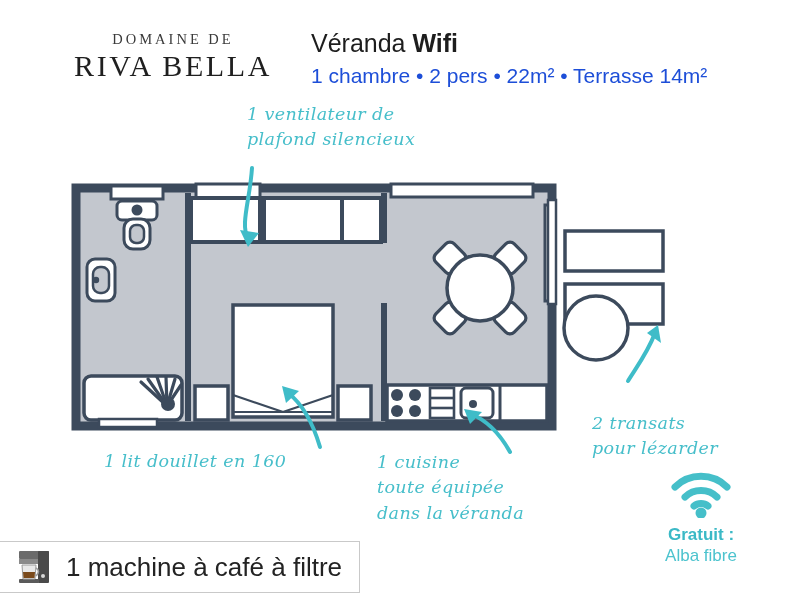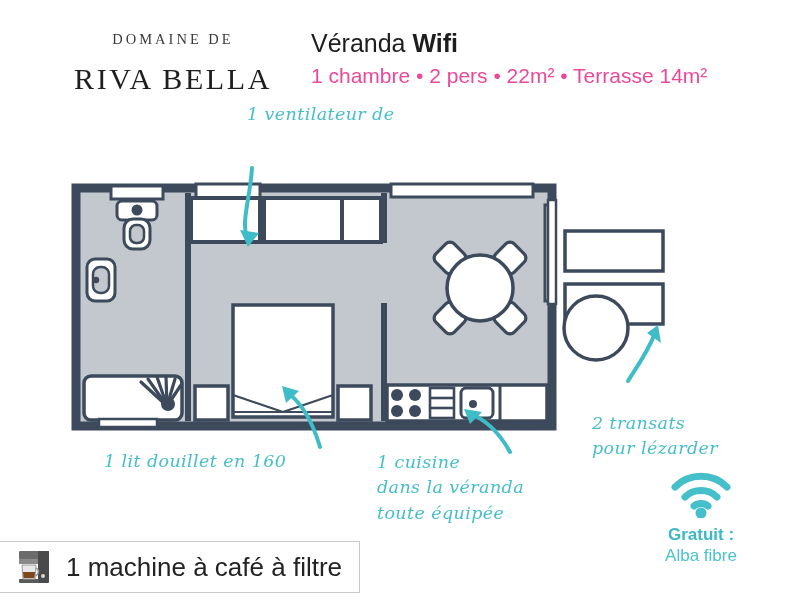--- a/index.html
+++ b/index.html
@@ -33,38 +33,38 @@
     font-size: 14.5px;
     letter-spacing: 3.0px;
     color: #3a3a3a;
     line-height: 1.1;
   }
   .logo-main {
     font-size: 30px;
     letter-spacing: 2.6px;
     color: #1f1f1f;
     line-height: 1.15;
-    margin-top: 14px;
+    margin-top: 1px;
   }
 
   .title-block {
     position: absolute;
     left: 311px;
     top: 28px;
   }
   .title-line1 {
     font-size: 25px;
     color: #1d1d1d;
     line-height: 1.25;
     white-space: nowrap;
   }
   .title-line1 b { font-weight: bold; }
   .title-line2 {
     font-size: 21px;
-    color: #ec4899;
+    color: #1d4ed8;
     line-height: 1.35;
     margin-top: 3px;
     white-space: nowrap;
   }
 
   
   #plan {
     position: absolute;
     left: 0;
     top: 0;
@@ -248,30 +248,31 @@
     <g fill="#3FBCC8">
       <polygon points="248,247 240,230 259,233"></polygon>
       <polygon points="282,386 299,391 286,403"></polygon>
       <polygon points="464,409 482,412 470,424"></polygon>
       <polygon points="658,325 661,343 647,333"></polygon>
     </g>
   </svg>
 
   <div class="script ann-fan">
     <div>1 ventilateur de</div>
+    <div>plafond silencieux</div>
   </div>
 
   <div class="script ann-bed">
     <div>1 lit douillet en 160</div>
   </div>
 
   <div class="script ann-kitchen">
     <div>1 cuisine</div>
+    <div>toute équipée</div>
     <div>dans la véranda</div>
-    <div>toute équipée</div>
   </div>
 
   <div class="script ann-transats">
     <div>2 transats</div>
     <div>pour lézarder</div>
   </div>
 
   <div class="wifi-block">
     <svg class="wifi-icon" width="66" height="50" viewBox="0 0 66 50">
       <g fill="none" stroke="#45BFC9" stroke-width="7" stroke-linecap="round">

